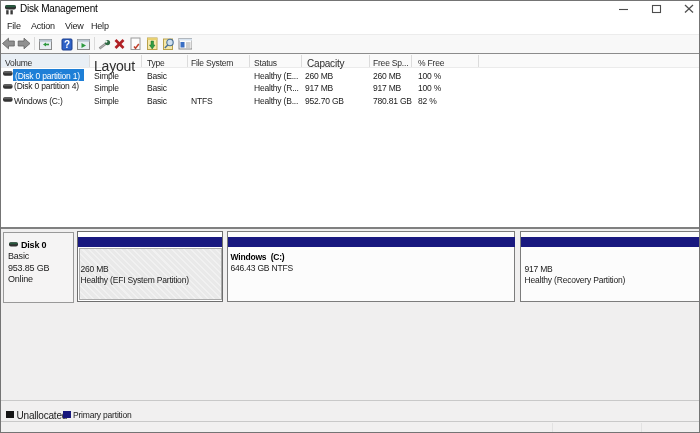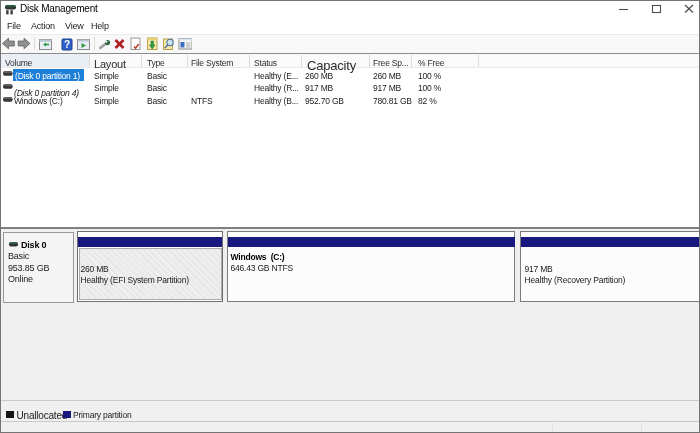--- a/index.html
+++ b/index.html
@@ -105,25 +105,25 @@
   <div class="abs" style="left:0;top:53px;width:88px;height:13px;background:#e9eff5;"></div>
   <div class="abs" style="left:88px;top:54px;width:1px;height:12px;background:#dcdcdc;"></div>
   <div class="abs" style="left:140px;top:54px;width:1px;height:12px;background:#dcdcdc;"></div>
   <div class="abs" style="left:186px;top:54px;width:1px;height:12px;background:#dcdcdc;"></div>
   <div class="abs" style="left:248px;top:54px;width:1px;height:12px;background:#dcdcdc;"></div>
   <div class="abs" style="left:300px;top:54px;width:1px;height:12px;background:#dcdcdc;"></div>
   <div class="abs" style="left:368px;top:54px;width:1px;height:12px;background:#dcdcdc;"></div>
   <div class="abs" style="left:410px;top:54px;width:1px;height:12px;background:#dcdcdc;"></div>
   <div class="abs" style="left:477px;top:54px;width:1px;height:12px;background:#dcdcdc;"></div>
   <div class="t" style="left:4px;top:57.5px;font-size:8.5px;color:#2c2c2c;">Volume</div>
-  <div class="t" style="left:93px;top:57.5px;font-size:11px;color:#2c2c2c;">Layout</div>
+  <div class="t" style="left:93px;top:57.5px;font-size:14px;color:#2c2c2c;">Layout</div>
   <div class="t" style="left:146px;top:57.5px;font-size:8.5px;color:#2c2c2c;">Type</div>
   <div class="t" style="left:190px;top:57.5px;font-size:8.5px;color:#2c2c2c;">File System</div>
   <div class="t" style="left:253px;top:57.5px;font-size:8.5px;color:#2c2c2c;">Status</div>
-  <div class="t" style="left:306px;top:57.5px;font-size:13px;color:#2c2c2c;">Capacity</div>
+  <div class="t" style="left:306px;top:57.5px;font-size:10px;color:#2c2c2c;">Capacity</div>
   <div class="t" style="left:372px;top:57.5px;font-size:8.5px;color:#2c2c2c;">Free Sp...</div>
   <div class="t" style="left:417px;top:57.5px;font-size:8.5px;color:#2c2c2c;">% Free</div>
 
   <svg class="abs" style="left:2px;top:70px" width="10" height="6" viewBox="0 0 10 6">
     <rect x="0" y="0.3" width="9.6" height="4.4" rx="2" fill="#333"></rect>
     <rect x="0.4" y="0.5" width="8.8" height="1.7" rx="0.85" fill="#5d5d5d"></rect>
   </svg>
   <svg class="abs" style="left:2px;top:83px" width="10" height="6" viewBox="0 0 10 6">
     <rect x="0" y="0.3" width="9.6" height="4.4" rx="2" fill="#333"></rect>
     <rect x="0.4" y="0.5" width="8.8" height="1.7" rx="0.85" fill="#5d5d5d"></rect>
@@ -135,21 +135,21 @@
 
   <div class="abs" style="left:12px;top:67.5px;width:71px;height:12px;background:#1e7fd7;"></div>
   <div class="t" style="left:14px;top:70.5px;font-size:8.5px;color:#fff;">(Disk 0 partition 1)</div>
   <div class="t" style="left:93px;top:70.5px;font-size:8.5px;">Simple</div>
   <div class="t" style="left:146px;top:70.5px;font-size:8.5px;">Basic</div>
   <div class="t" style="left:253px;top:70.5px;font-size:8.5px;">Healthy (E...</div>
   <div class="t" style="left:304px;top:70.5px;font-size:8.5px;">260 MB</div>
   <div class="t" style="left:372px;top:70.5px;font-size:8.5px;">260 MB</div>
   <div class="t" style="left:417px;top:70.5px;font-size:8.5px;">100 %</div>
 
-  <div class="t" style="left:13px;top:88px;font-size:8.5px;font-style:italic;">(Disk 0 partition 4)</div>
+  <div class="t" style="left:13px;top:81px;font-size:8.5px;">(Disk 0 partition 4)</div>
   <div class="t" style="left:93px;top:83px;font-size:8.5px;">Simple</div>
   <div class="t" style="left:146px;top:83px;font-size:8.5px;">Basic</div>
   <div class="t" style="left:253px;top:83px;font-size:8.5px;">Healthy (R...</div>
   <div class="t" style="left:304px;top:83px;font-size:8.5px;">917 MB</div>
   <div class="t" style="left:372px;top:83px;font-size:8.5px;">917 MB</div>
   <div class="t" style="left:417px;top:83px;font-size:8.5px;">100 %</div>
 
   <div class="t" style="left:13px;top:95.5px;font-size:8.5px;">Windows (C:)</div>
   <div class="t" style="left:93px;top:95.5px;font-size:8.5px;">Simple</div>
   <div class="t" style="left:146px;top:95.5px;font-size:8.5px;">Basic</div>

